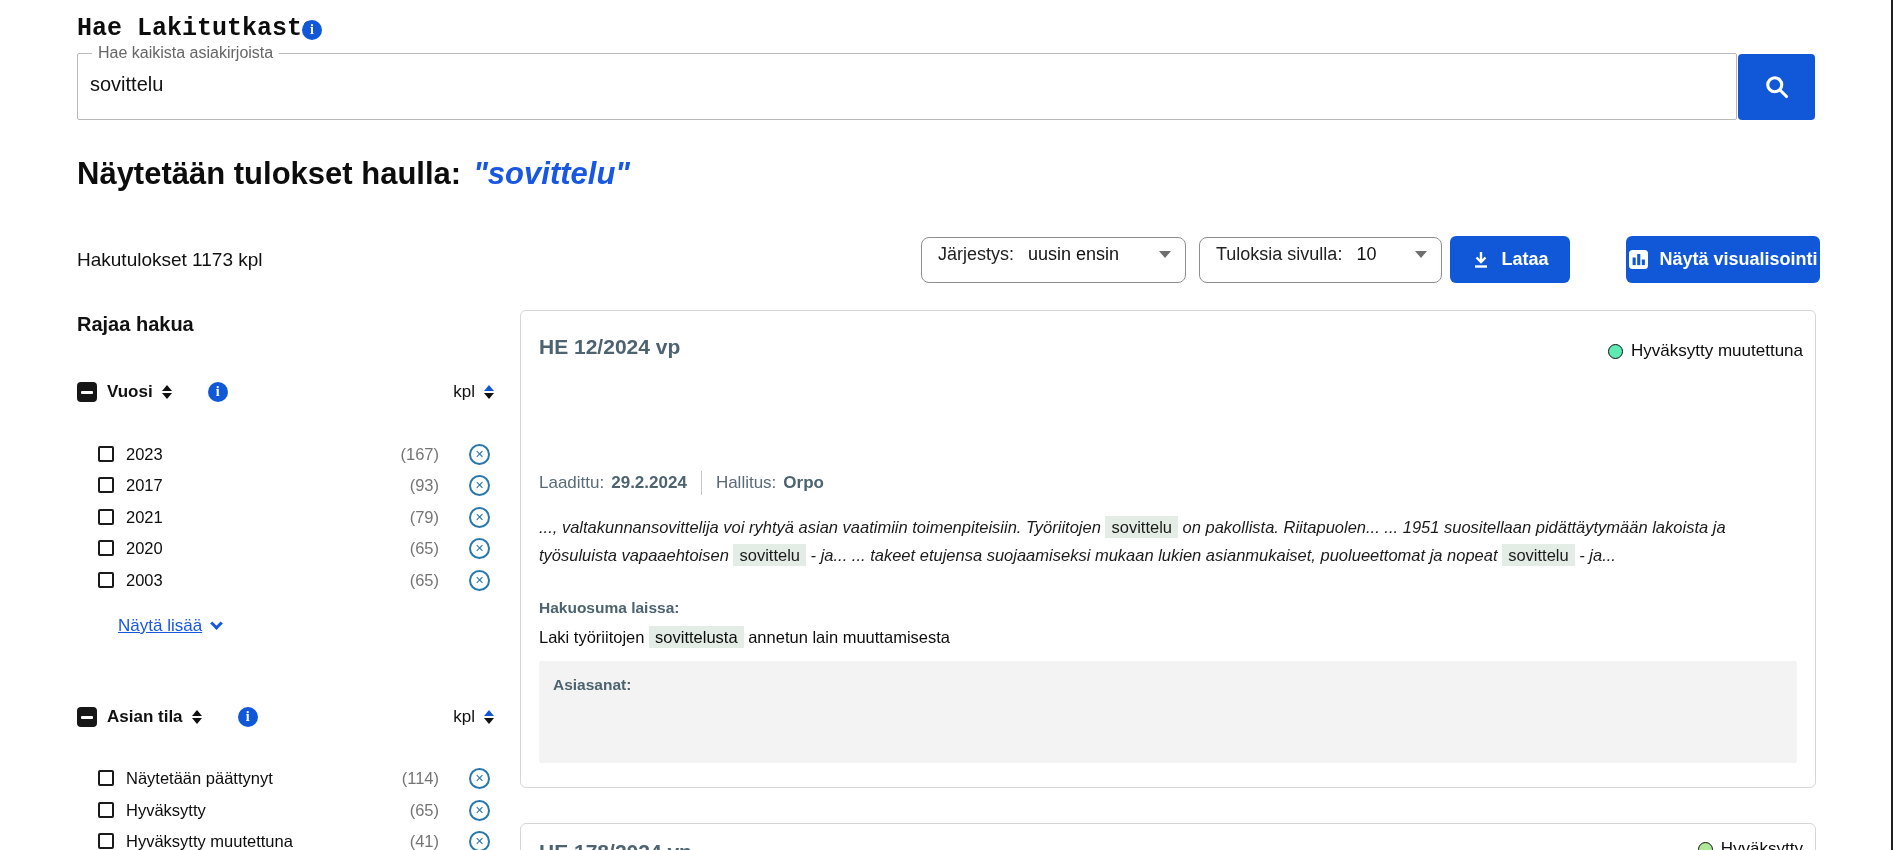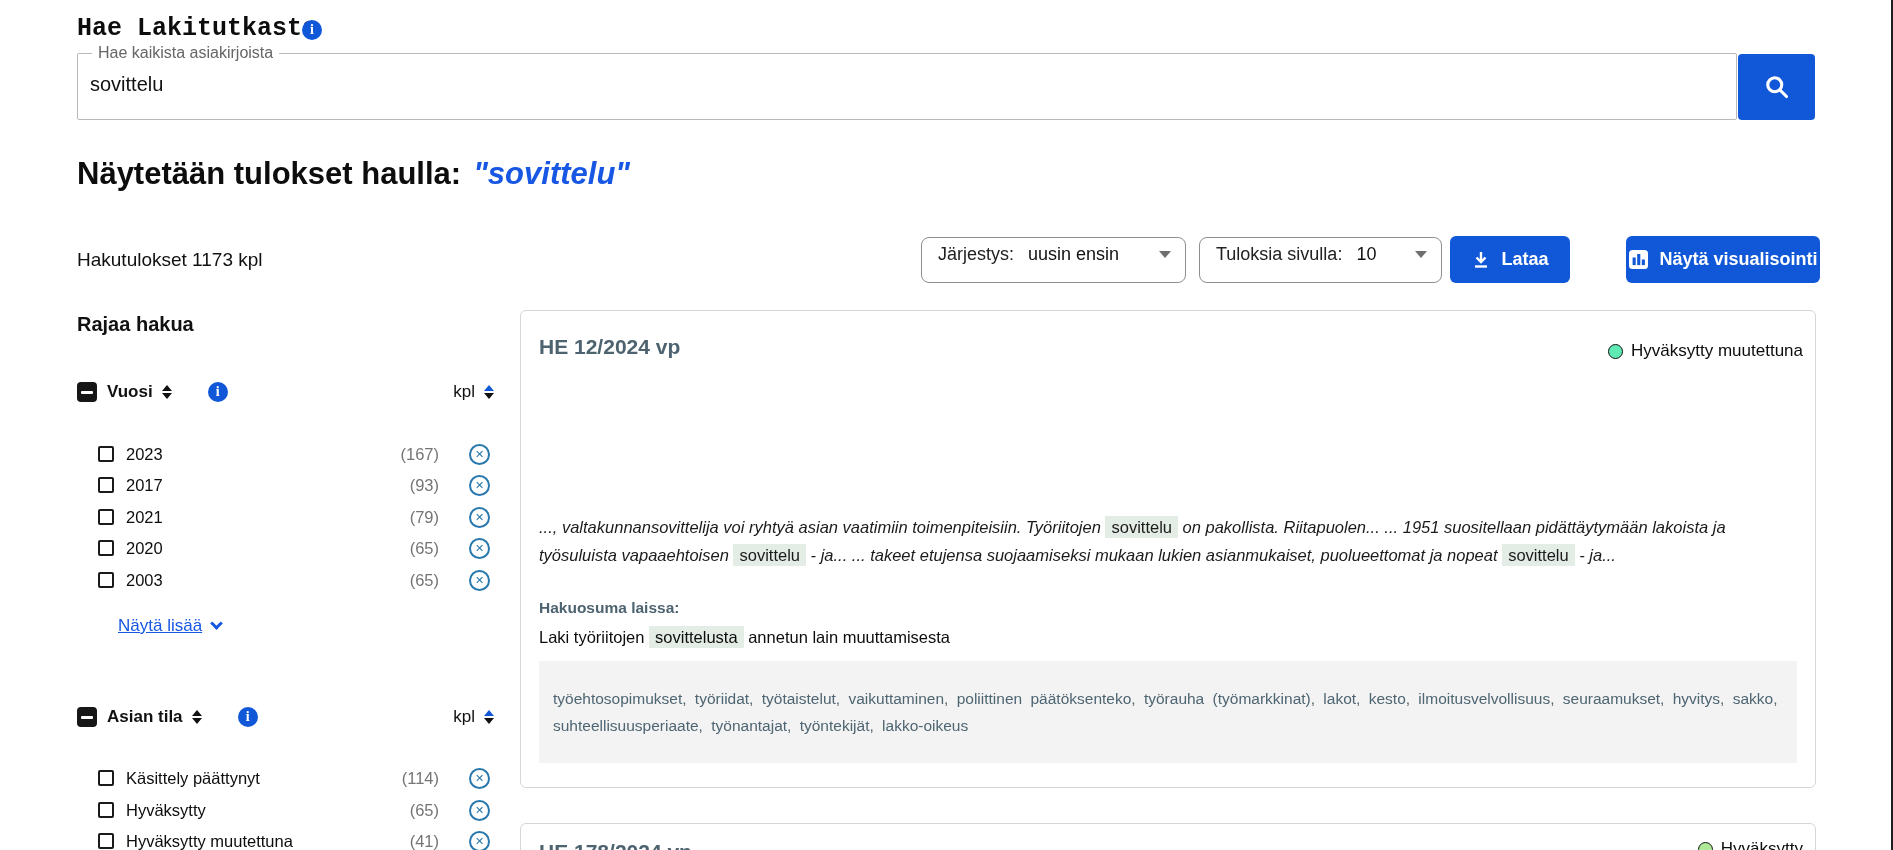--- a/index.html
+++ b/index.html
@@ -209,21 +209,21 @@
   <span class="kpl-wrap">
     <span>kpl</span>
     <span class="sort">
         <span class="tu blue"></span>
         <span class="td"></span>
       </span>
   </span>
 </div>
 <div class="facet-row fr6">
   <span class="cb"></span>
-  <span class="frow-label">Käsittely päättynyt</span>
+  <span class="frow-label">Näytetään päättynyt</span>
   <span class="frow-count">(114)</span>
   <span class="xicon"></span>
 </div>
 <div class="facet-row fr7">
   <span class="cb"></span>
   <span class="frow-label">Hyväksytty</span>
   <span class="frow-count">(65)</span>
   <span class="xicon"></span>
 </div>
 <div class="facet-row fr8">
@@ -232,25 +232,32 @@
   <span class="frow-count">(41)</span>
   <span class="xicon"></span>
 </div>
 
 <div class="card card1">
   <div class="doc-id" style="top:24px">HE 12/2024 vp</div>
   <div class="status" style="top:30px">
     <span class="dot" style="background-color: rgb(95, 233, 179);"></span>
     <span>Hyväksytty muutettuna</span>
   </div>
+  <div class="meta">
+    <span>Laadittu:</span>
+    <b>29.2.2024</b>
+    <span class="vdiv"></span>
+    <span>Hallitus:</span>
+    <b>Orpo</b>
+  </div>
   <div class="excerpt"><span>..., valtakunnansovittelija voi ryhtyä asian vaatimiin toimenpiteisiin. Työriitojen </span><span class="hl">sovittelu</span><span> on pakollista. Riitapuolen... ... 1951 suositellaan pidättäytymään lakoista ja työsuluista vapaaehtoisen </span><span class="hl">sovittelu</span><span> - ja... ... takeet etujensa suojaamiseksi mukaan lukien asianmukaiset, puolueettomat ja nopeat </span><span class="hl">sovittelu</span><span> - ja...</span></div>
   <div class="law-label">Hakuosuma laissa:</div>
   <div class="law-text"><span>Laki työriitojen </span><span class="hl">sovittelusta</span><span> annetun lain muuttamisesta</span></div>
   <div class="kw-box">
-    <div class="kw-list">työehtosopimukset, työriidat, työtaistelut, vaikuttaminen, poliittinen päätöksenteko, työrauha (työmarkkinat), lakot, kesto, ilmoitusvelvollisuus, seuraamukset, hyvitys, sakko, suhteellisuusperiaate, työnantajat, työntekijät, lakko-oikeus</div>
+    <div class="kw-label">Asiasanat:</div>
   </div>
 </div>
 
 <div class="card card2">
   <div class="doc-id" style="top:16px">HE 178/2024 vp</div>
   <div class="status" style="top:15px">
     <span class="dot" style="background-color: rgb(173, 233, 150);"></span>
     <span>Hyväksytty</span>
   </div>
 </div>

